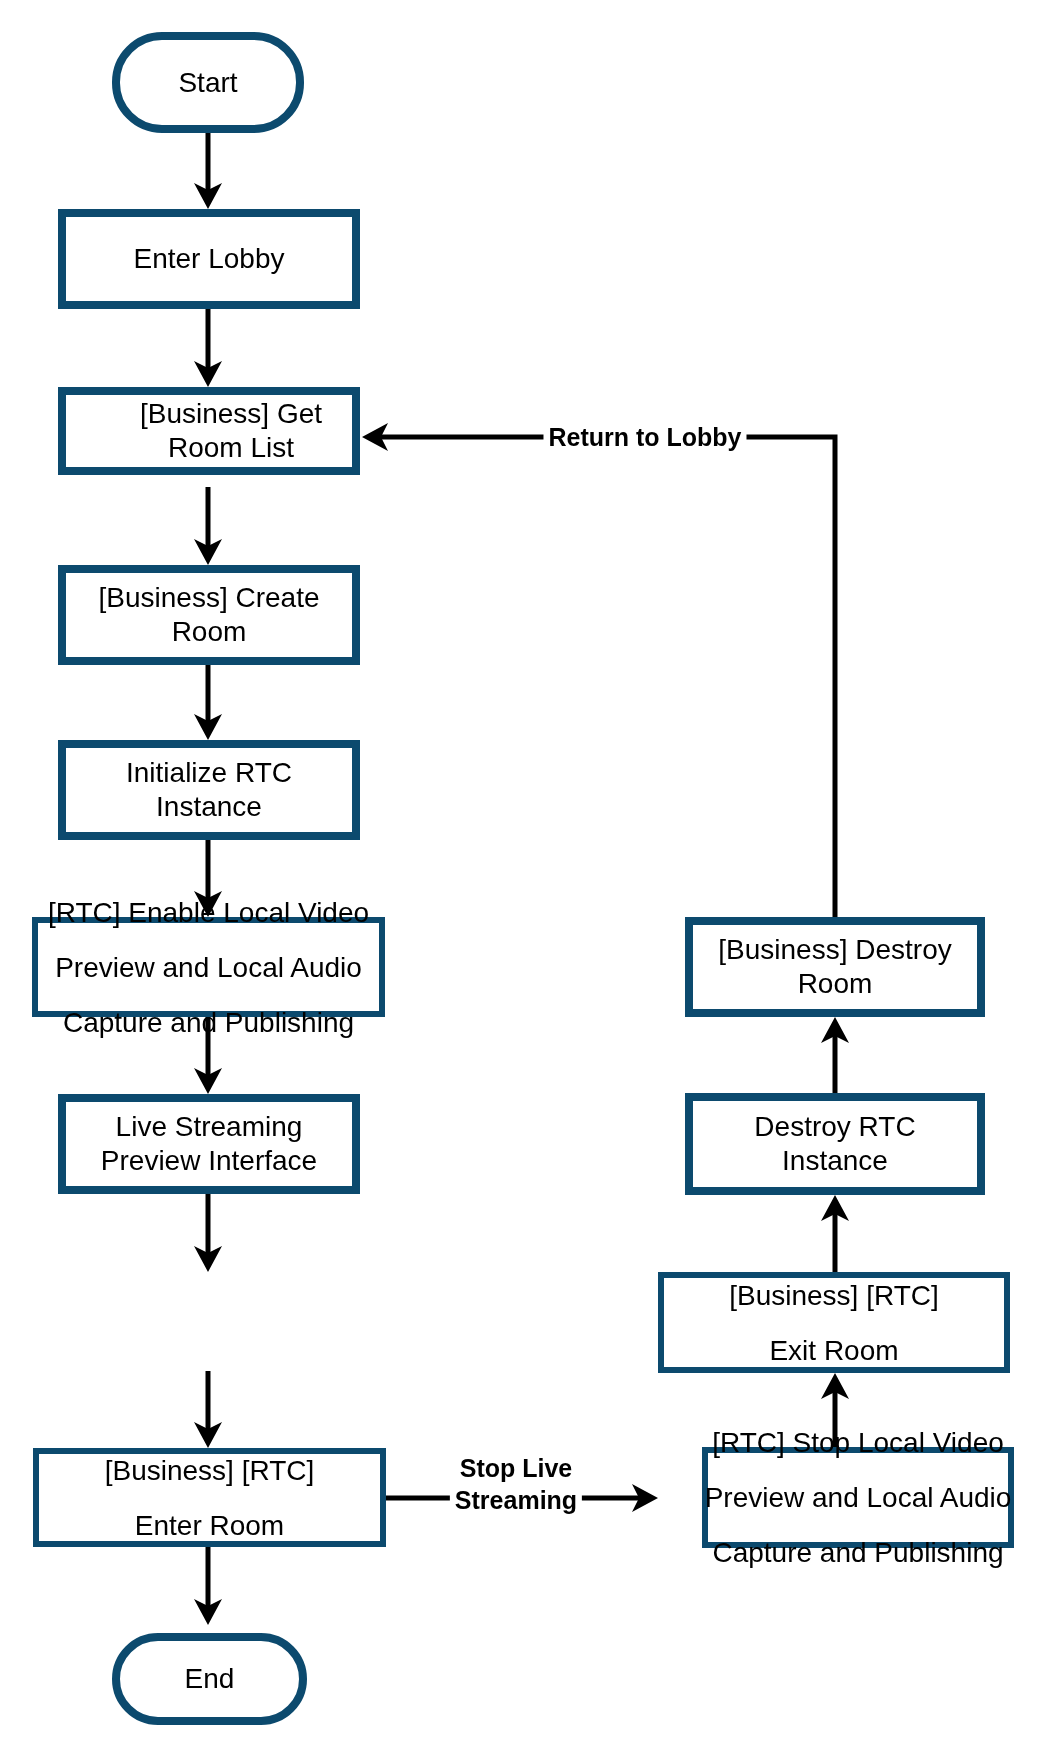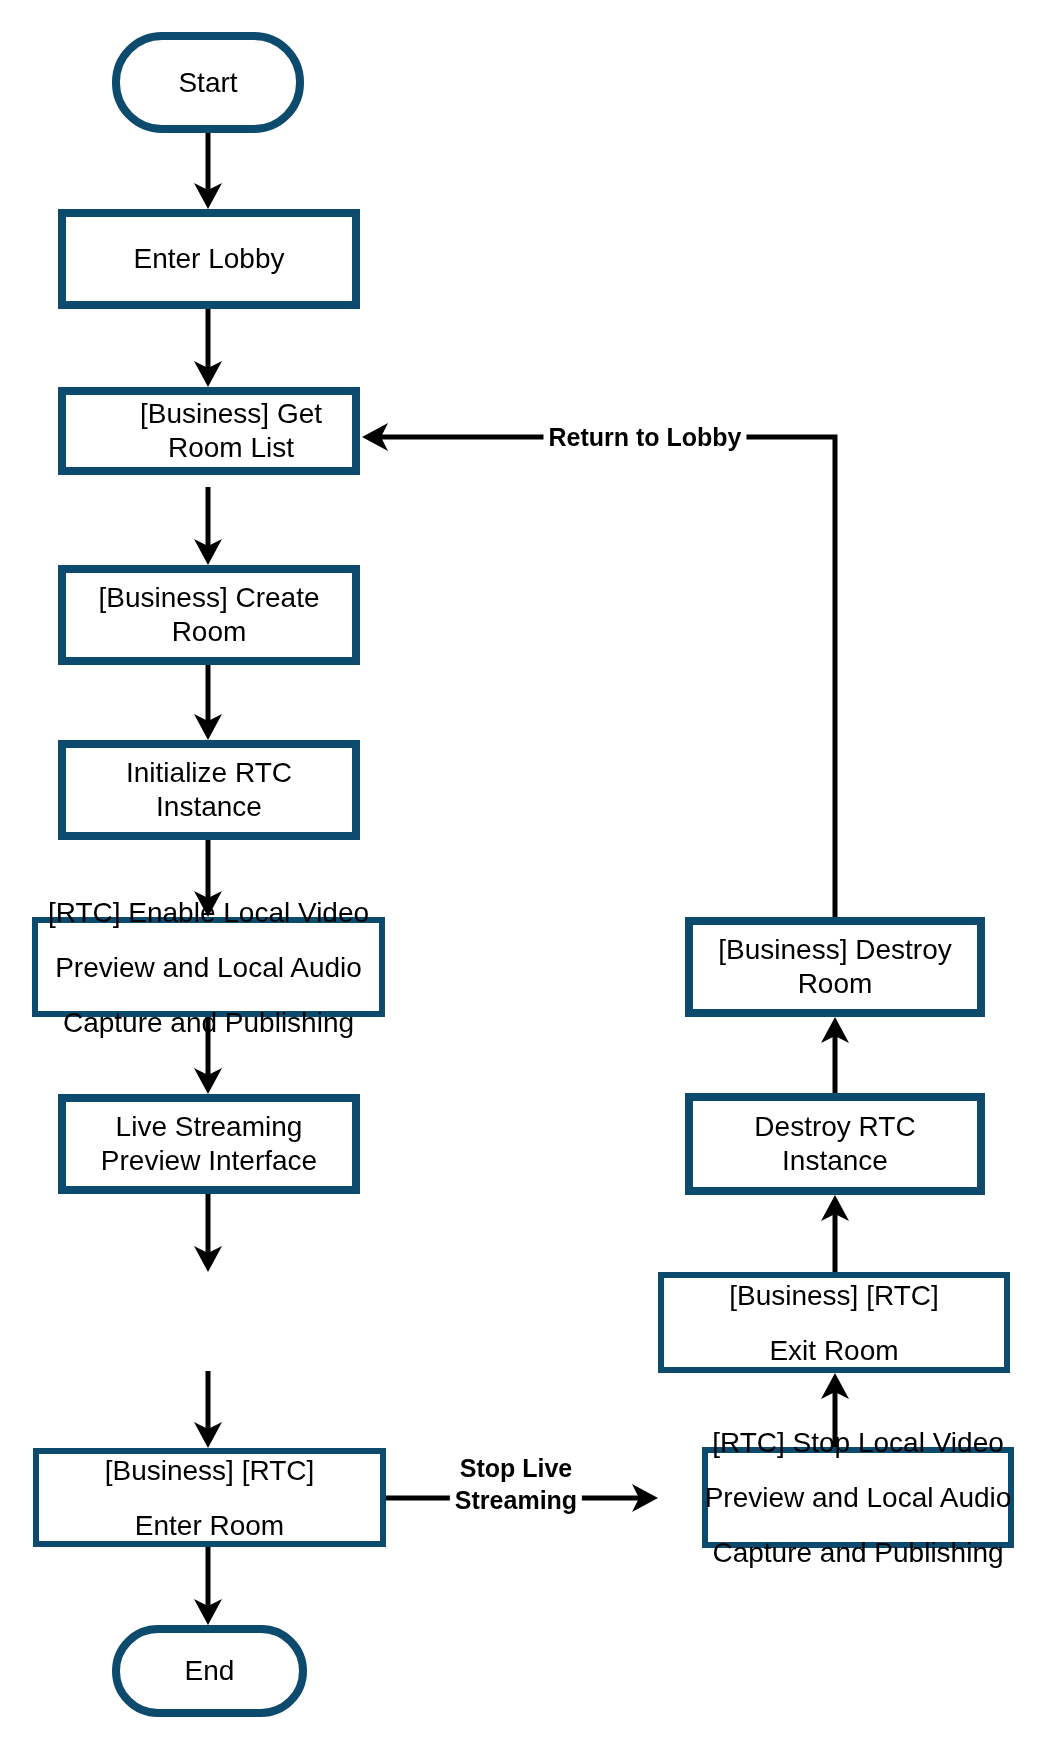--- a/index.html
+++ b/index.html
@@ -20,21 +20,21 @@
     border:8px solid #0c4a6e;
     background:#ffffff;
     display:flex; flex-direction:column;
     align-items:center; justify-content:center;
     text-align:center;
     font-size:28px; line-height:34px;
     font-weight:400;
   }
   .node.wide { border-width:6px; line-height:31px;gap:24px; }
   .node.stadium { border-radius:50px; }
-  .node.stadium-end { border-radius:46px; }
+  .node.stadium-end { border-radius:46px;margin-top:8px; }
   .tl { white-space:nowrap; }
   .edge-label {
     position:absolute;
     transform:translate(-50%,-50%);
     background:#ffffff;
     font-size:25px; line-height:32px;
     text-align:center;
     padding:0 5px;
     white-space:nowrap;
     font-weight:bold;

